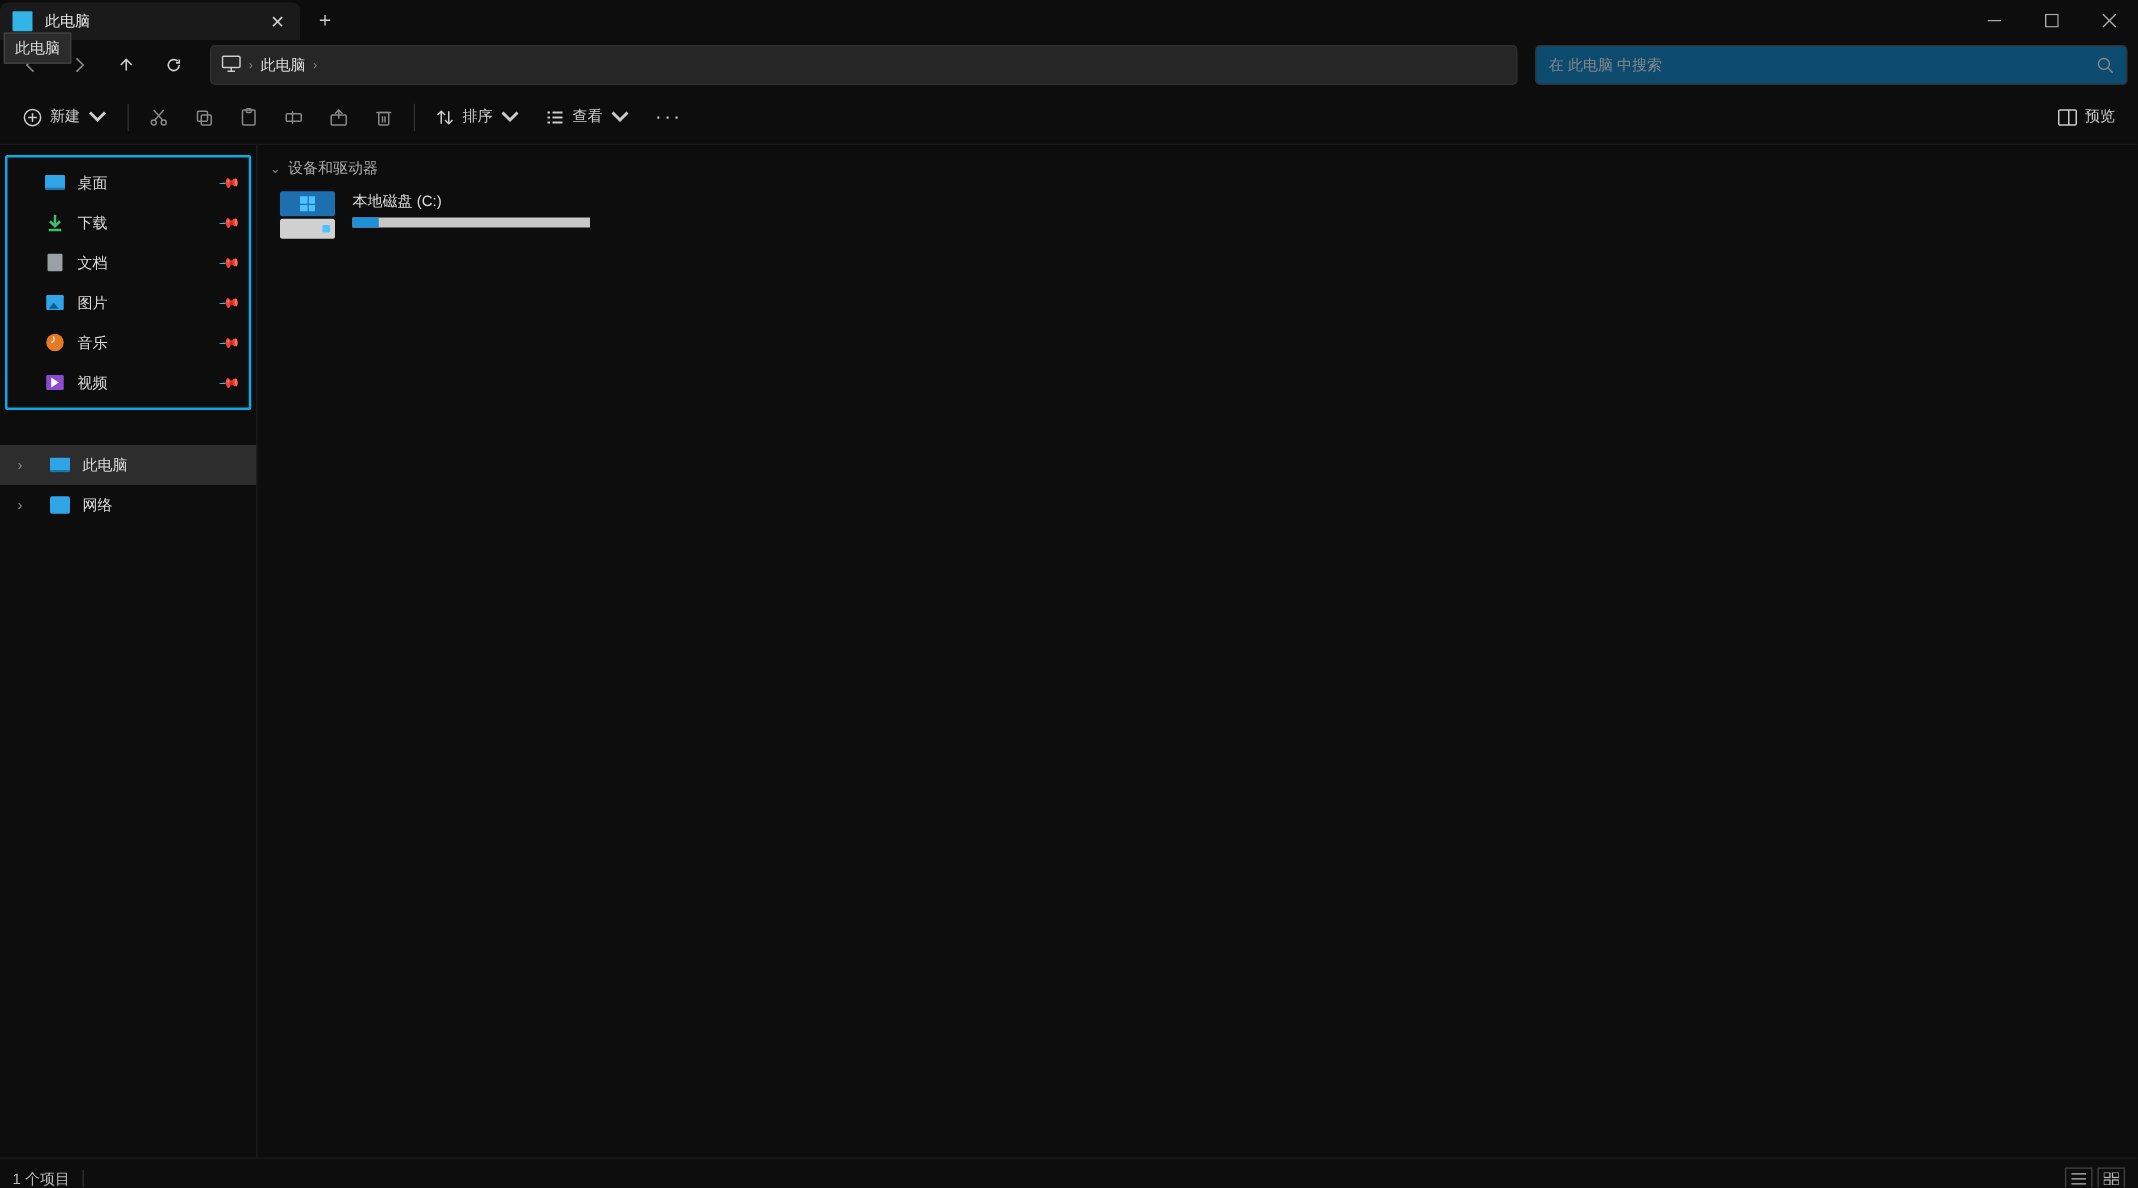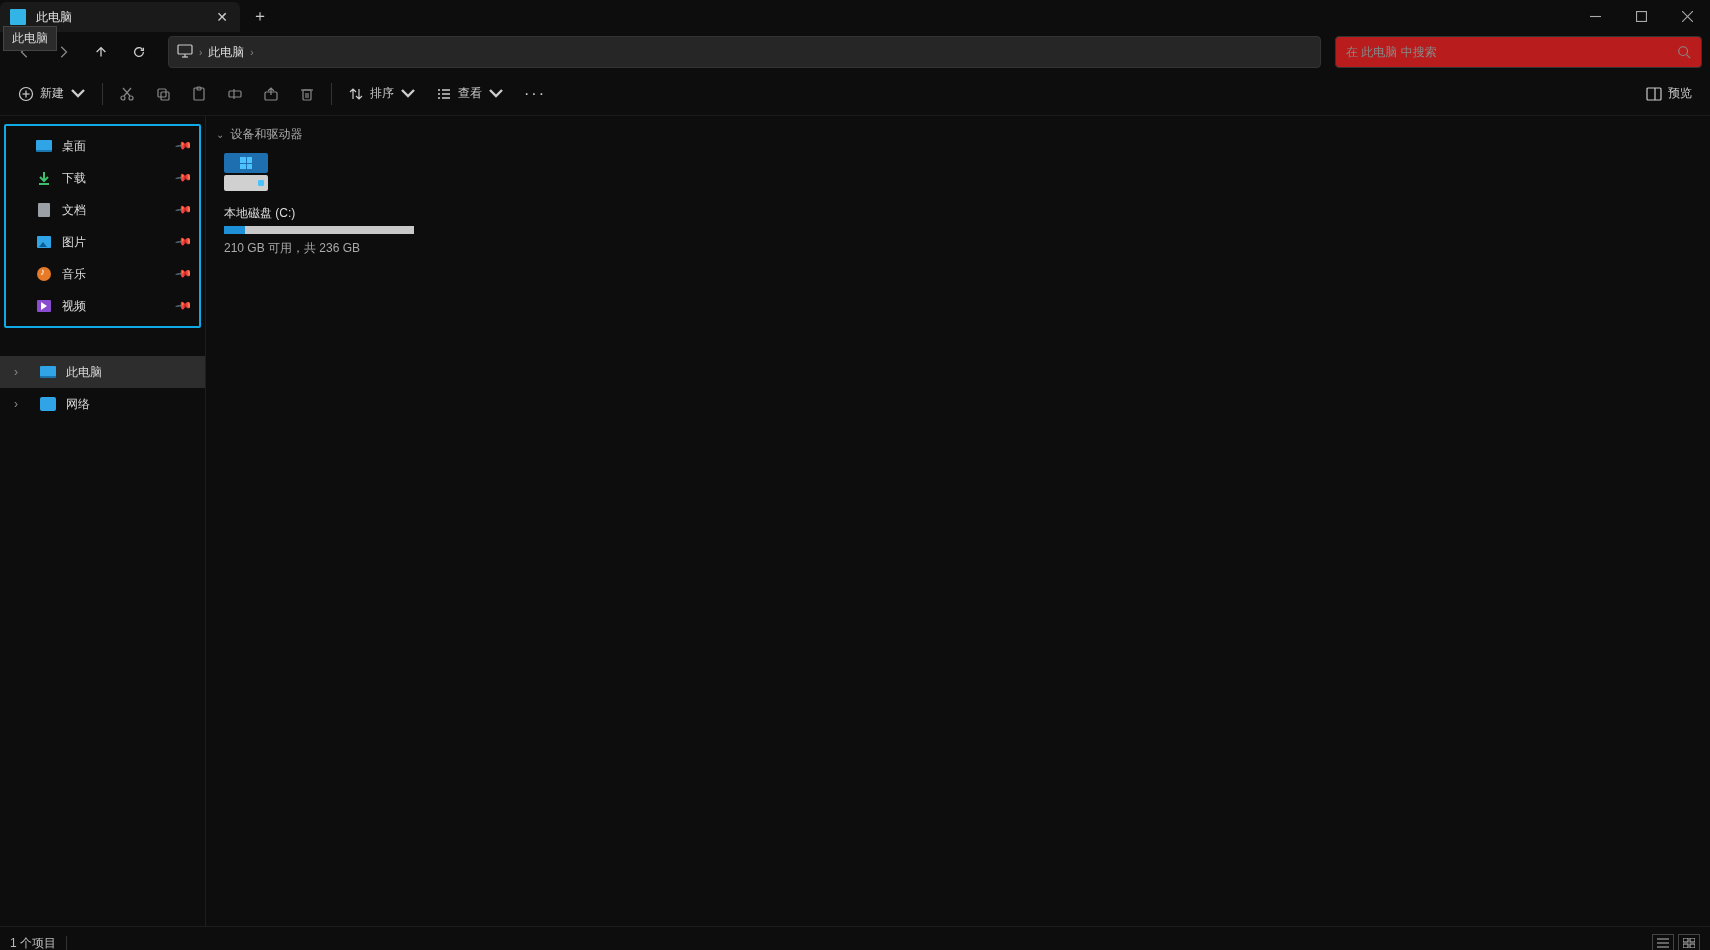--- a/index.html
+++ b/index.html
@@ -20,21 +20,21 @@
 
 .tooltip { position: absolute; top: 26px; left: 3px; background: #2b2b2b; border: 1px solid #444; padding: 3px 8px; font-size: 12px; color: #ddd; z-index: 50; }
 
 
 .addrrow { height: 40px; display: flex; align-items: center; padding: 0 8px; gap: 4px; }
 .nav-btn { width: 34px; height: 34px; display: flex; align-items: center; justify-content: center; color: #888; border-radius: 4px; }
 .nav-btn.enabled { color: #ccc; }
 .nav-btn svg { width: 14px; height: 14px; }
 .addrbar { flex: 1; height: 32px; background: #262626; border: 1px solid #333; border-radius: 4px; display: flex; align-items: center; padding: 0 8px; margin-left: 8px; gap: 6px; color: #ddd; }
 .addrbar .crumb-sep { color: #888; font-size: 10px; }
-.searchbar { width: 367px; height: 32px; background: #b91c1c; border: 1px solid #333; border-radius: 4px; display: flex; align-items: center; padding: 0 10px; margin-left: 10px; color: #888; }
+.searchbar { width: 474px; height: 32px; background: #0c4a6e; border: 1px solid #333; border-radius: 4px; display: flex; align-items: center; padding: 0 10px; margin-left: 10px; color: #888; }
 .searchbar input { flex: 1; background: none; border: none; color: #ccc; font-size: 12px; outline: none; }
 .searchbar input::placeholder { color: #888; }
 .search-icn { width: 14px; height: 14px; color: #888; }
 
 
 .toolbar { height: 44px; display: flex; align-items: center; padding: 0 8px; border-bottom: 1px solid #1a1a1a; }
 .tool { height: 32px; padding: 0 10px; display: flex; align-items: center; gap: 6px; color: #888; border-radius: 4px; }
 .tool.enabled { color: #ccc; }
 .tool svg { width: 16px; height: 16px; }
 .tool-sep { width: 1px; height: 22px; background: #333; margin: 0 6px; }
@@ -51,21 +51,21 @@
 .side-item .pin { position: absolute; right: 8px; color: #666; font-size: 11px; transform: rotate(40deg); }
 .side-item.tree { padding-left: 14px; }
 .side-item.tree .chev { width: 12px; color: #888; margin-right: 4px; }
 .side-item.selected { background: #2d2d2d; }
 .tree-group { margin-top: 28px; }
 
 
 .content { flex: 1; padding: 6px 4px; }
 .group-header { display: flex; align-items: center; gap: 6px; color: #aaa; padding: 4px 6px; }
 .group-header .chev { font-size: 10px; color: #888; }
-.drive { display: flex; gap: 14px; padding: 6px 14px; width: 480px; flex-direction: column; }
+.drive { display: flex; gap: 14px; padding: 6px 14px; width: 480px; }
 .drive-icon { width: 44px; height: 38px; position: relative; }
 .drive-icon .top { position: absolute; top: 0; left: 0; width: 44px; height: 20px; background: #1e6fb0; border-radius: 2px; display: flex; align-items: center; justify-content: center; }
 .drive-icon .top .winlogo { width: 12px; height: 12px; display: grid; grid-template-columns: 1fr 1fr; grid-template-rows: 1fr 1fr; gap: 1px; }
 .drive-icon .top .winlogo div { background: #4cc2ff; }
 .drive-icon .bot { position: absolute; bottom: 0; left: 0; width: 44px; height: 16px; background: #d0d0d0; border-radius: 2px; }
 .drive-icon .bot::after { content:''; position:absolute; right:4px; top:5px; width:6px; height:6px; background:#4cc2ff; border-radius:1px; }
 .drive-info { flex: 1; }
 .drive-name { color: #ddd; font-size: 12px; margin-bottom: 4px; }
 .drive-bar { width: 190px; height: 8px; background: #c8c8c8; margin-bottom: 6px; position: relative; }
 .drive-bar-fill { position: absolute; left: 0; top: 0; height: 100%; background: #1e90d8; width: 11%; }
@@ -333,21 +333,20 @@
               <div></div>
             </div>
           </div>
         <div class="bot"></div>
       </div>
       <div class="drive-info">
         <div class="drive-name">本地磁盘 (C:)</div>
         <div class="drive-bar">
             <div class="drive-bar-fill"></div>
           </div>
-        <div class="drive-cap">210 GB 可用，共 236 GB</div>
       </div>
     </div>
   </div>
 </div>
 
 <div class="statusbar">
   <span>1 个项目</span>
   <div class="status-sep"></div>
   <div class="views">
     <div class="view-btn">

